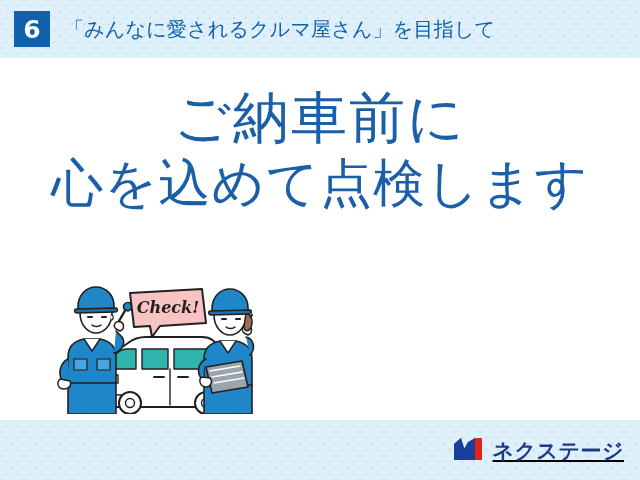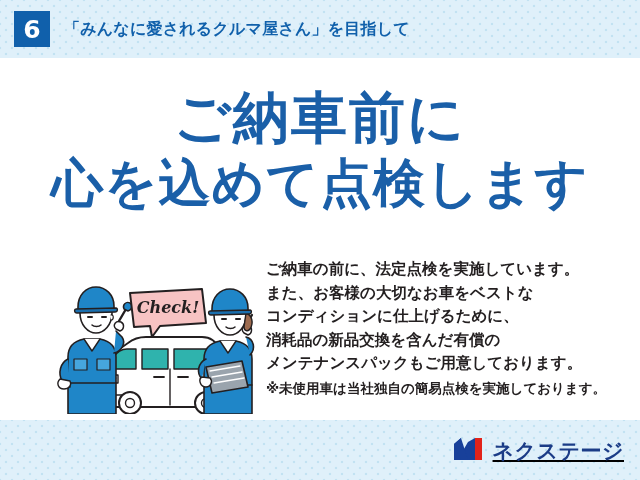--- a/index.html
+++ b/index.html
@@ -44,43 +44,43 @@
     display: flex;
     align-items: center;
     justify-content: center;
     font-family: "DejaVu Sans", sans-serif;
     line-height: 1;
     flex: 0 0 auto;
   }
   .header-title {
     margin-left: 14px;
     color: #1060ab;
-    font-size: 16px;
-    font-weight: bold;
+    font-size: 20px;
+    font-weight: normal;
     letter-spacing: 0.2px;
     white-space: nowrap;
   }
   
   .panel {
     position: absolute;
     left: 0;
     top: 58px;
     width: 640px;
     height: 362px;
     background: #ffffff;
   }
   
   .headline {
     position: absolute;
     left: 0;
     top: 28px;
     width: 640px;
     text-align: center;
     color: #1a5fa8;
-    font-weight: bold;
+    font-weight: normal;
     font-family: "DejaVu Sans", "Liberation Sans", sans-serif;
   }
   .headline .line1 {
     font-size: 56px;
     line-height: 64px;
     letter-spacing: 2px;
     display: block;
   }
   .headline .line2 {
     font-size: 52px;
@@ -245,28 +245,20 @@
           </g>
 
           <g>
             <path d="M74 14 L146 10 L150 44 L104 47 L96 58 L94 47 L78 48 Z" fill="#f7c3c3" stroke="#231f20" stroke-width="2"></path>
           </g>
         </g>
         <text x="112" y="34" text-anchor="middle" font-family="DejaVu Serif, Liberation Serif, serif" font-size="16" font-style="italic" font-weight="bold" fill="#231f20">Check!</text>
       </svg>
     </div>
 
-    <div class="bodytext">
-      <span class="ln">ご納車の前に、法定点検を実施しています。</span>
-      <span class="ln">また、お客様の大切なお車をベストな</span>
-      <span class="ln">コンディションに仕上げるために、</span>
-      <span class="ln">消耗品の新品交換を含んだ有償の</span>
-      <span class="ln">メンテナンスパックもご用意しております。</span>
-      <span class="note">※未使用車は当社独自の簡易点検を実施しております。</span>
-    </div>
 
   </div>
 
   <div class="logo">
     <span class="logo-mark">
       <svg width="34" height="26" viewBox="0 0 34 26">
         <path d="M2 24 L2 8 L9 2 L9 18 L16 6 L16 24 Z" fill="#18409a"></path>
         <path d="M16 24 L16 6 L23 2 L23 18 L30 6 L30 24 Z" fill="#18409a"></path>
         <path d="M23 2 L30 2 L30 24 L23 24 Z" fill="#e2231a"></path>
         <path d="M2 8 L9 2 L16 24 L9 24 Z" fill="#18409a"></path>

